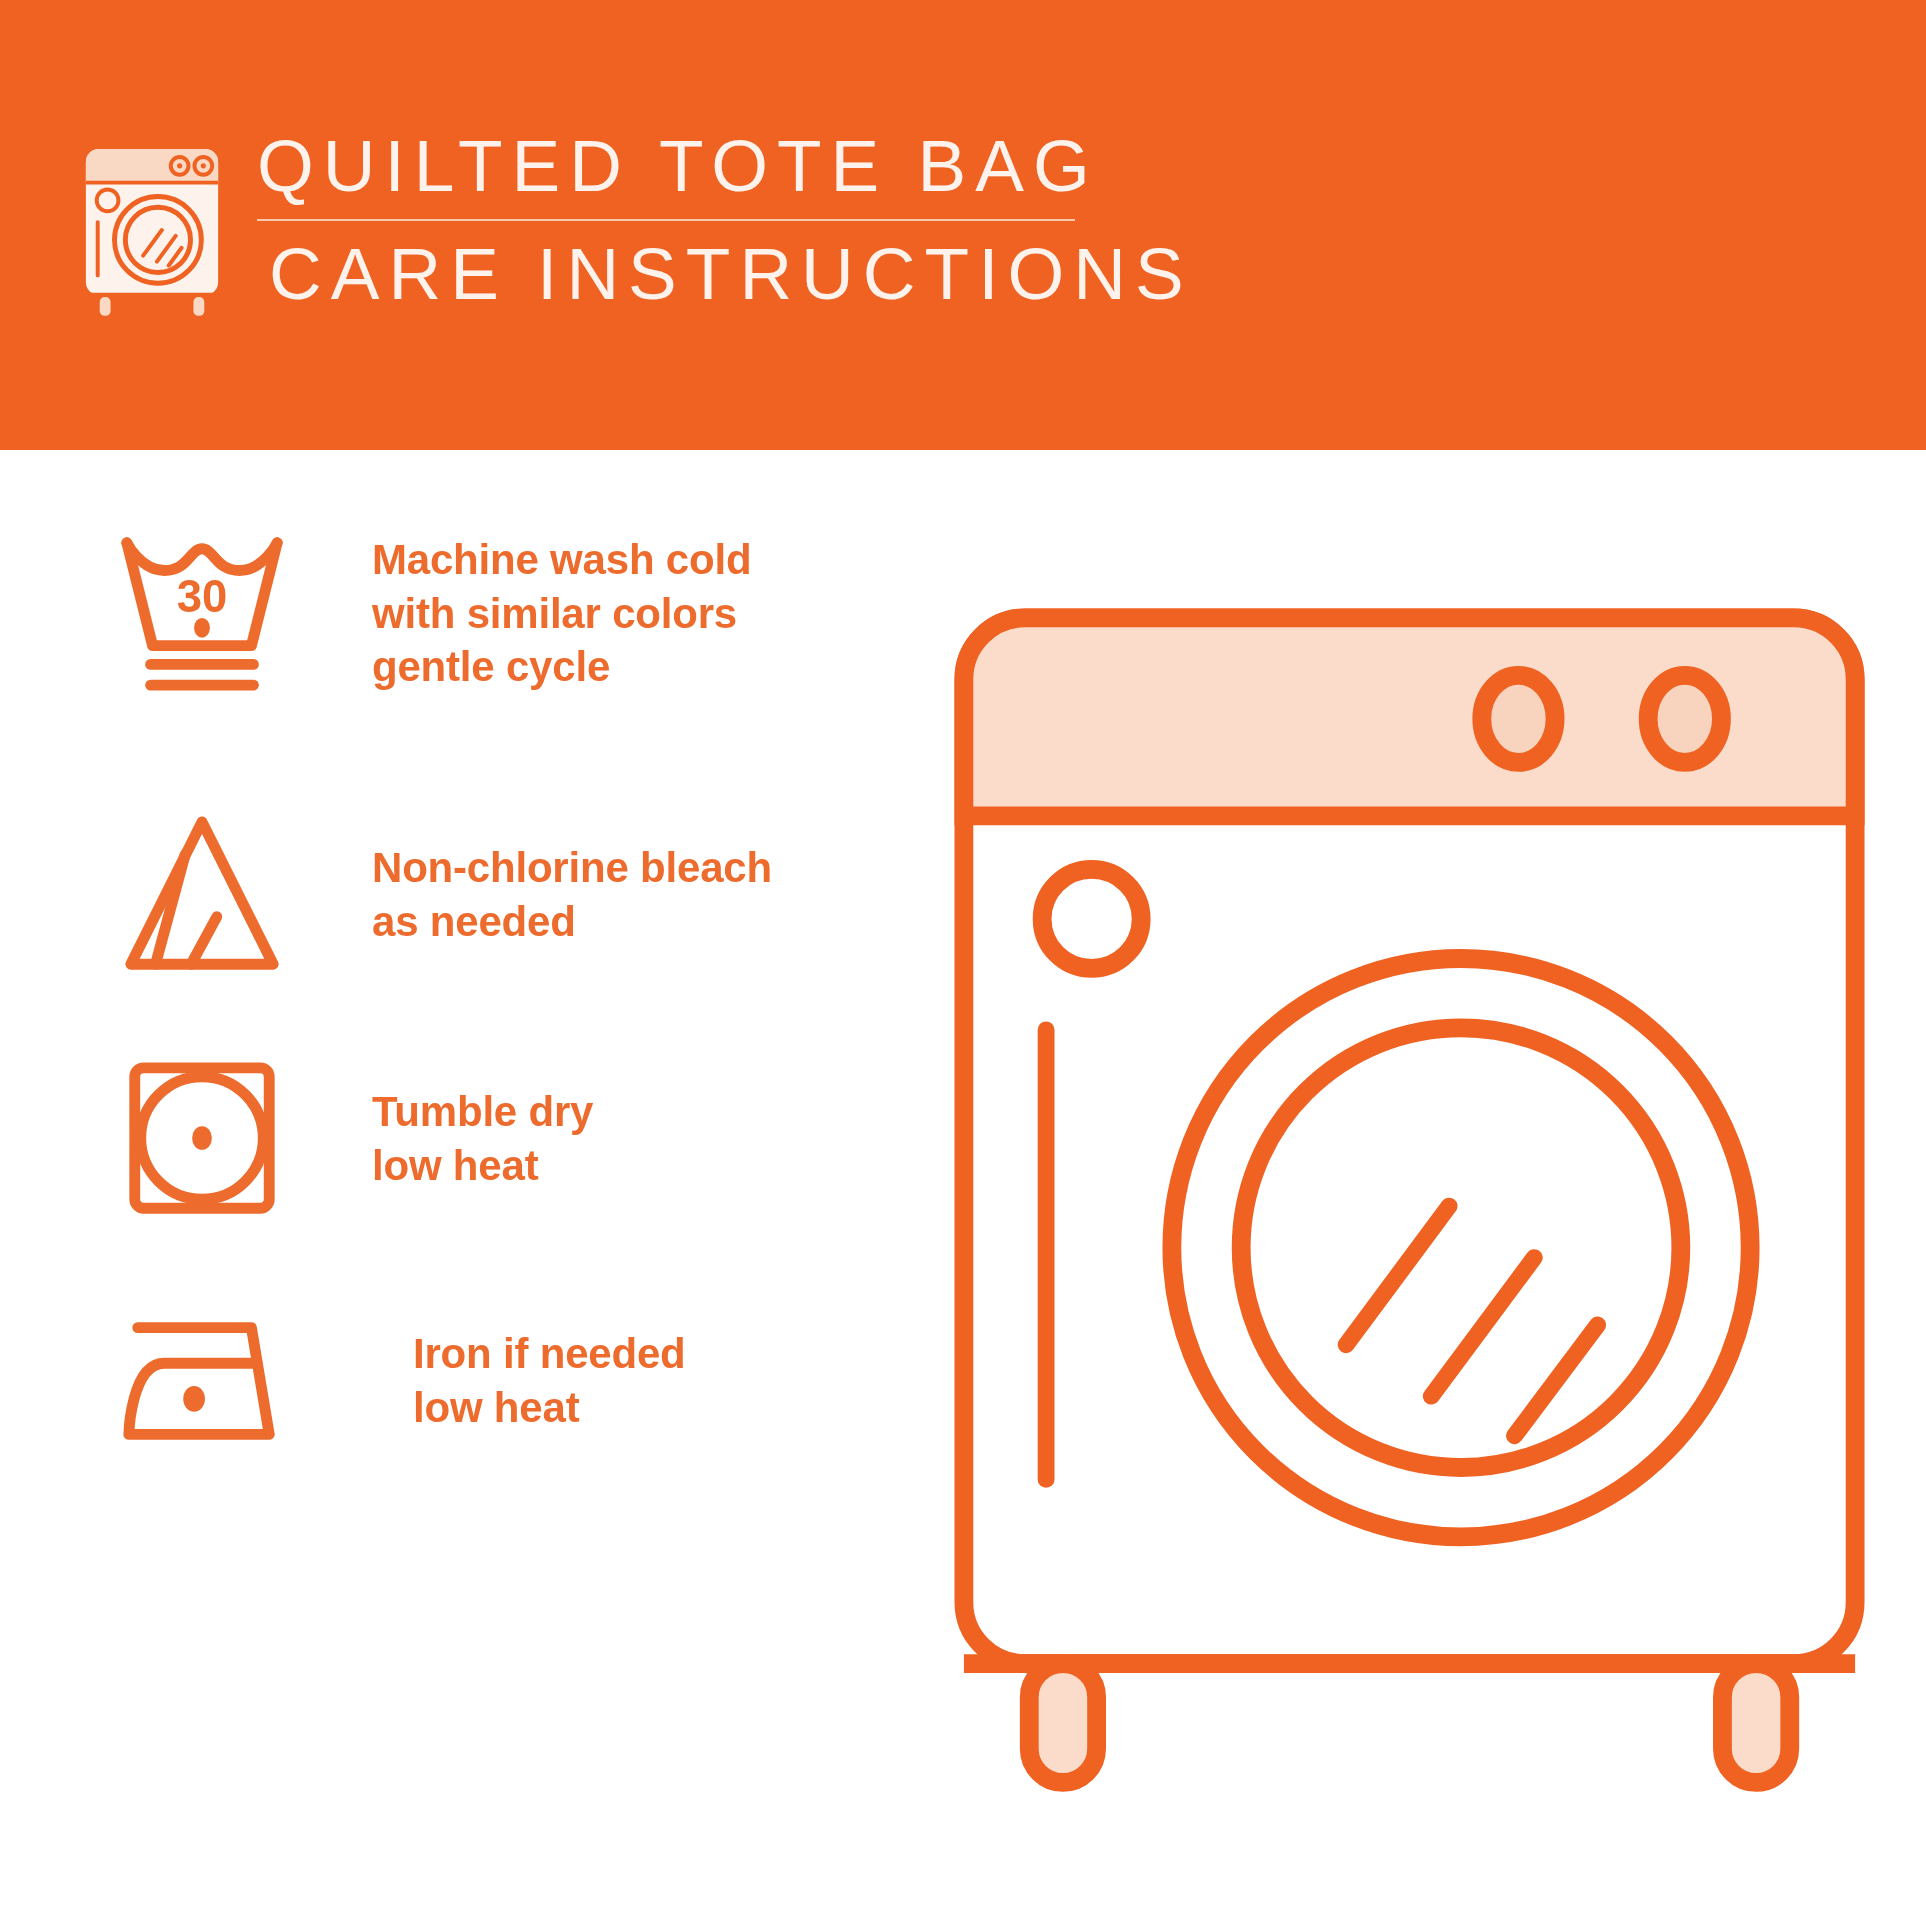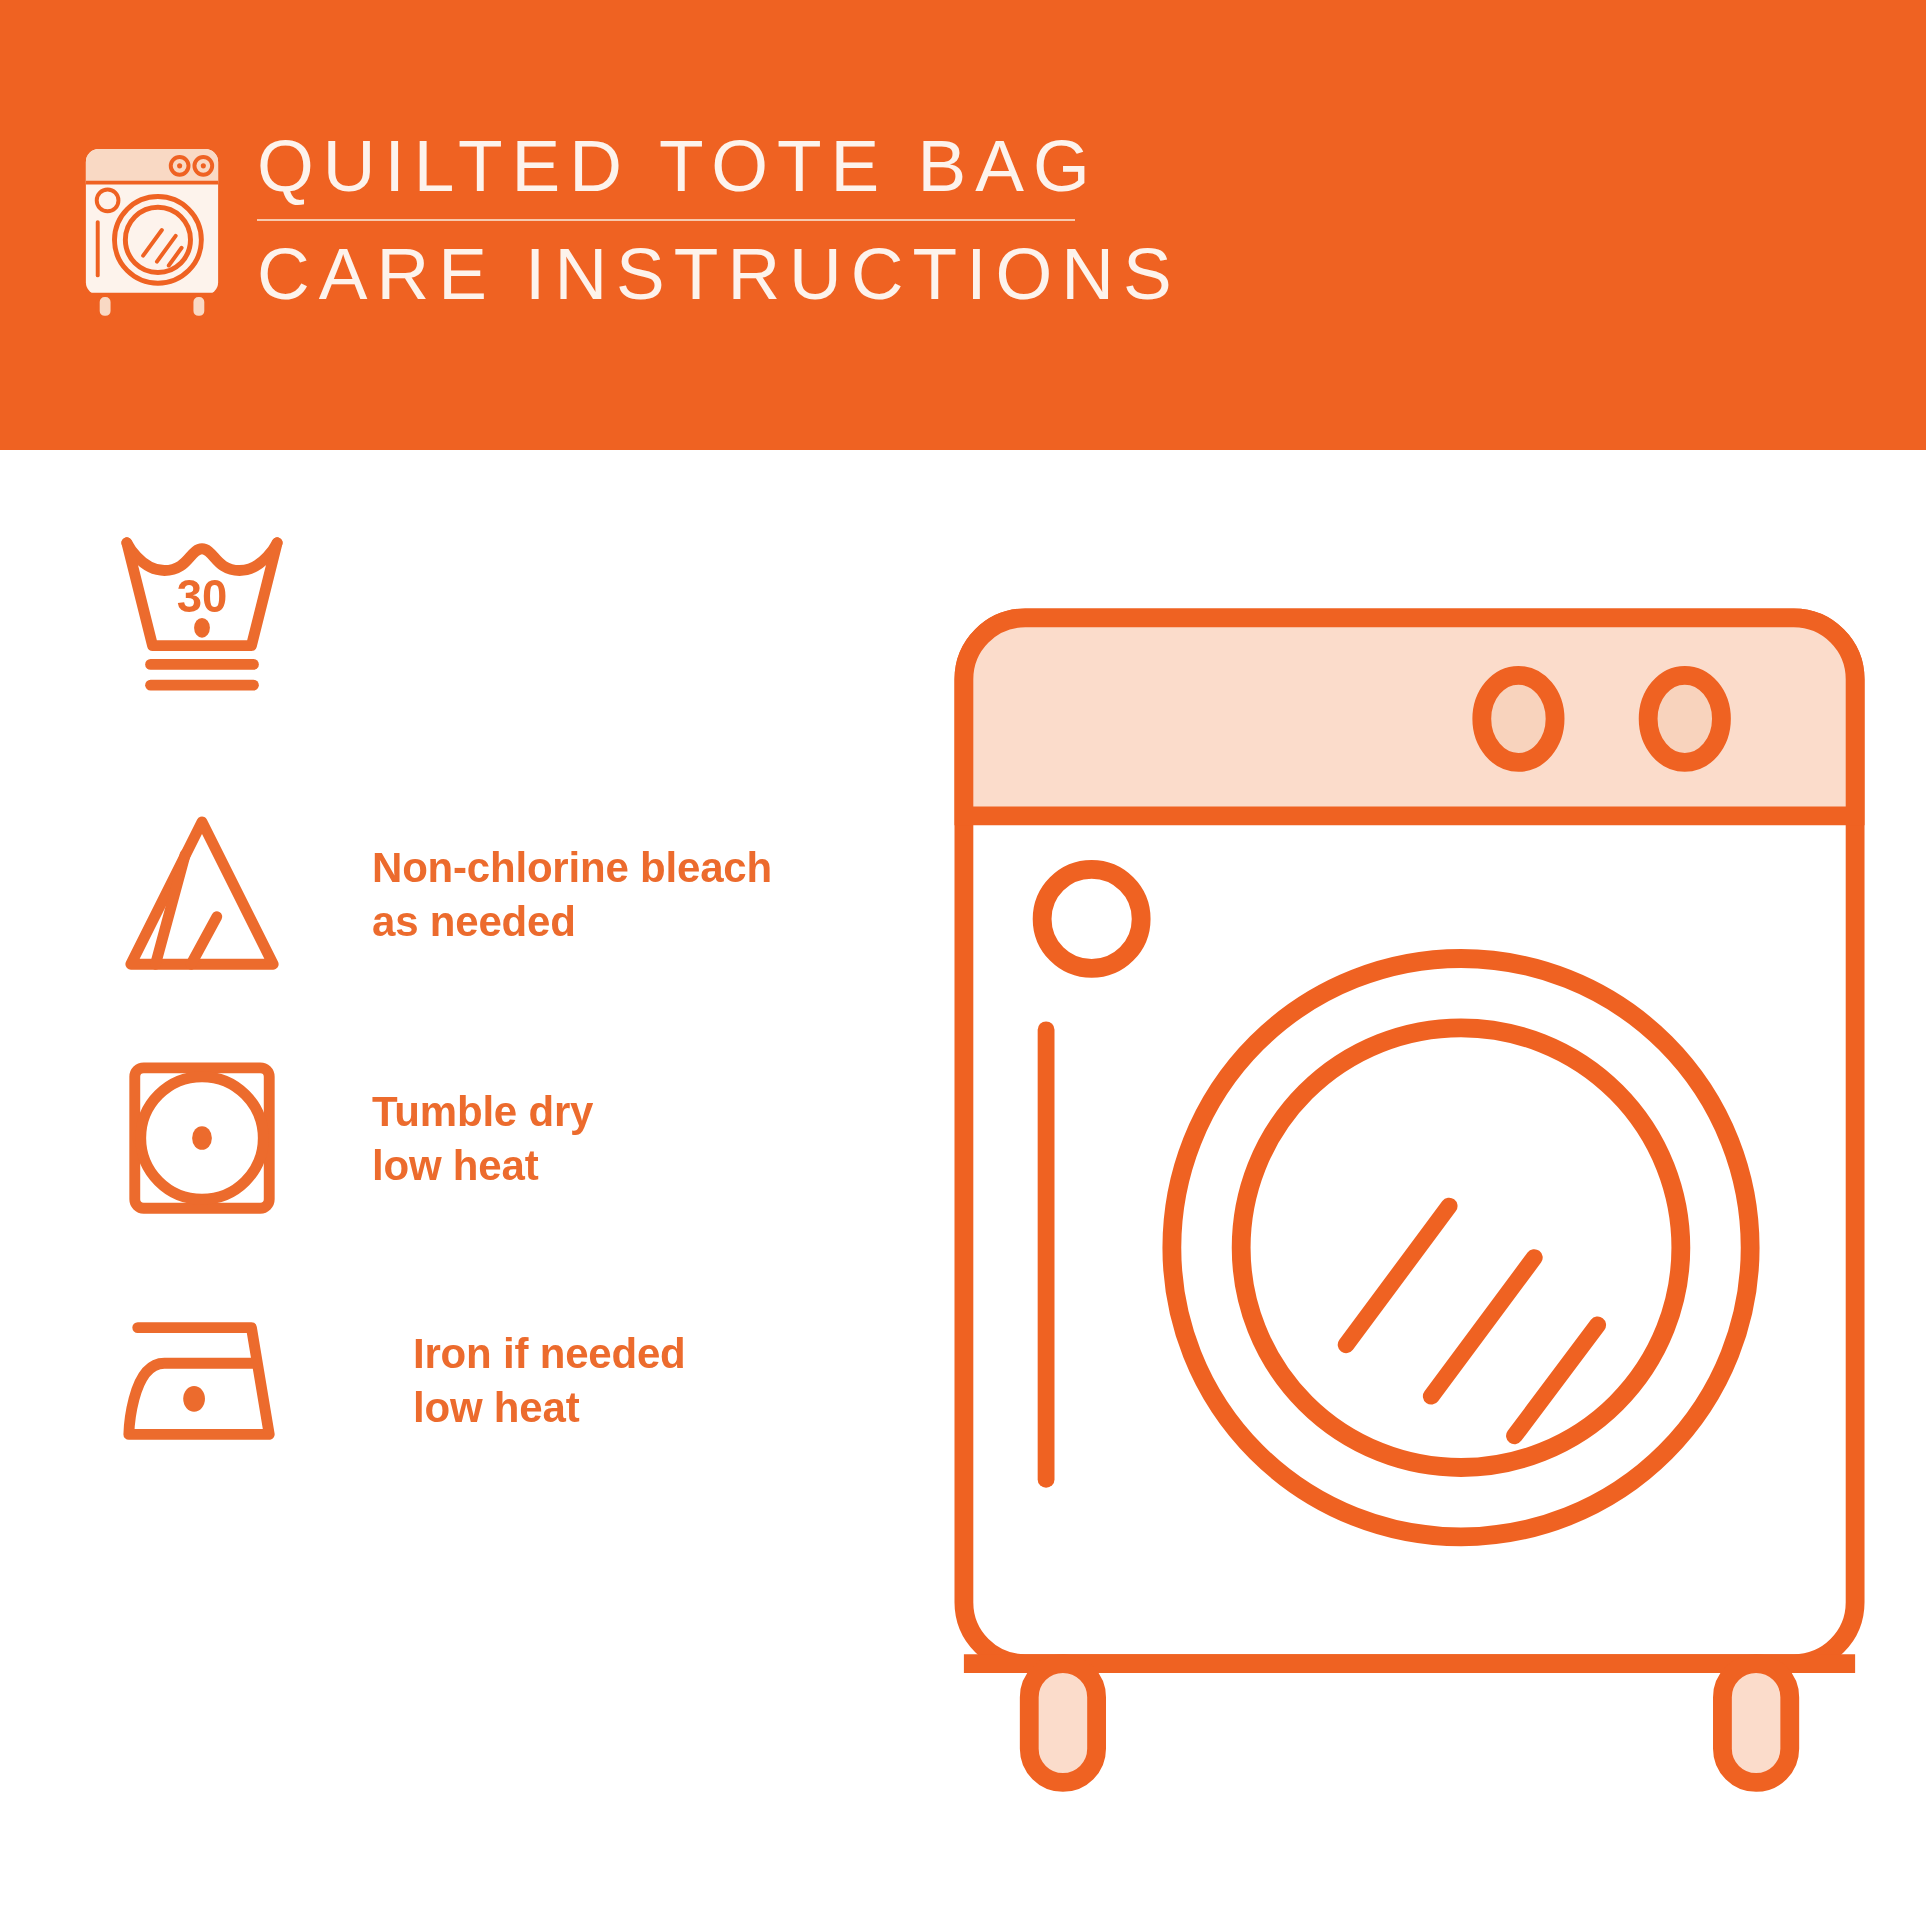--- a/index.html
+++ b/index.html
@@ -65,21 +65,21 @@
     margin: 18px 0 16px 6px;
   }
   .title-sub {
     font-family: "Liberation Sans", sans-serif;
     font-size: 73px;
     font-weight: 300;
     letter-spacing: 9px;
     color: #fdf3ec;
     line-height: 1;
     white-space: nowrap;
-    margin: 0;
+    margin: 12px;
     padding-left: 6px;
   }
 
   
   .care-list {
     position: absolute;
     left: 0;
     top: 450px;
     width: 950px;
     height: 1476px;
@@ -181,20 +181,23 @@
             <path d="M14 16 C 14 16, 28 44, 52 44 C 76 44, 78 22, 90 22 C 102 22, 104 44, 128 44 C 152 44, 166 16, 166 16"></path>
             <path d="M14 16 L 40 120 L 140 120 L 166 16"></path>
 
             <line x1="38" y1="139" x2="142" y2="139"></line>
             <line x1="38" y1="160" x2="142" y2="160"></line>
           </g>
           <text x="90" y="86" text-anchor="middle" font-family="Liberation Sans, sans-serif" font-size="46" font-weight="700" fill="#ec6b2d">30</text>
           <ellipse cx="90" cy="102" rx="8" ry="10" fill="#ec6b2d"></ellipse>
         </svg>
       </div>
+      <div class="care-label">Machine wash cold
+with similar colors
+gentle cycle</div>
     </div>
 
     <div class="care-row care-row-1">
       <div class="care-icon">
         <svg viewBox="0 0 180 175" width="178" height="173" aria-hidden="true">
           <g fill="none" stroke="#ec6b2d" stroke-width="11" stroke-linecap="round" stroke-linejoin="round">
             <path d="M90 14 L 162 158 L 18 158 Z"></path>
             <line x1="73" y1="47" x2="43" y2="158"></line>
             <line x1="105" y1="110" x2="79" y2="158"></line>
           </g>

